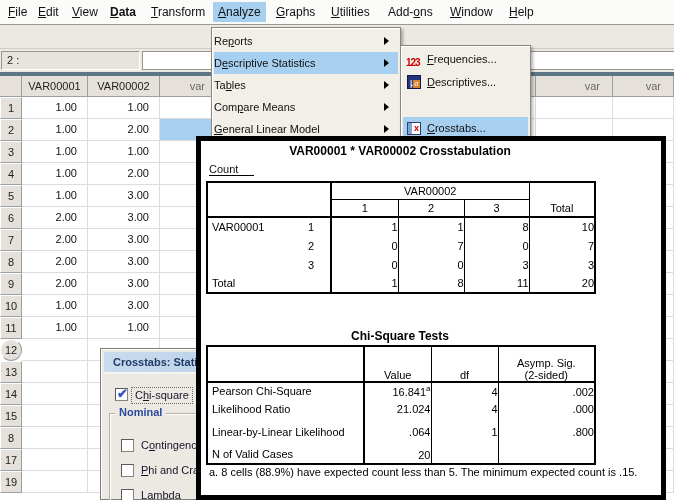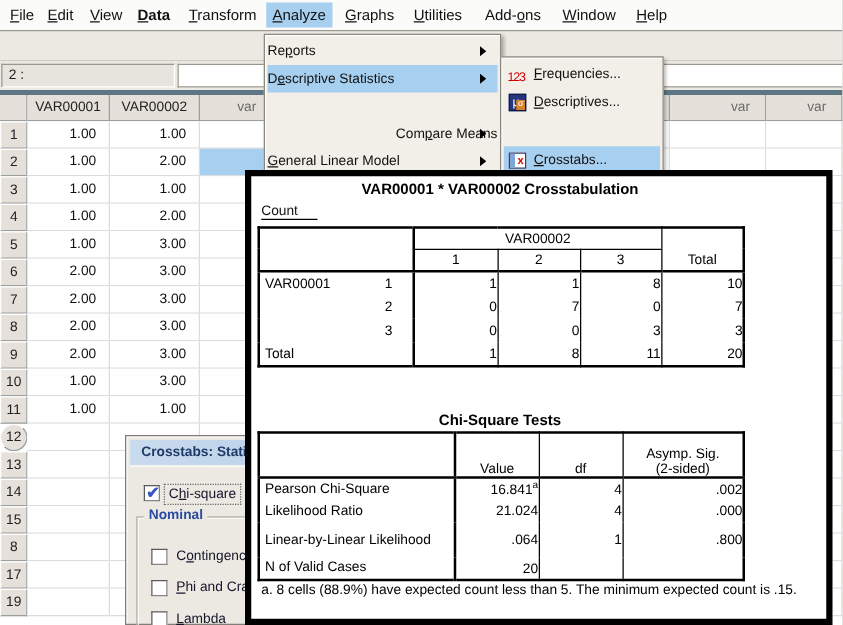--- a/index.html
+++ b/index.html
@@ -41,21 +41,21 @@
 
   
   .panel { position:absolute; background:#f2efe8; border:1px solid #8a8880; box-shadow:inset 1px 1px 0 #fff, 2px 2px 3px rgba(0,0,0,.3); z-index:3; }
   .dd { left:211px; top:27px; width:190px; height:114px; }
   .sub { left:400px; top:45px; width:131px; height:96px; }
   .dditem { position:absolute; left:2px; right:2px; height:22px; font-size:11px; line-height:22px; white-space:nowrap; color:#111; }
   .dditem.hl, .subitem.hl { background:#a7d0f0; }
   .arrow { position:absolute; right:9px; top:7px; width:0; height:0; border-left:5px solid #000; border-top:4px solid transparent; border-bottom:4px solid transparent; }
   .subitem { position:absolute; left:2px; right:2px; height:23px; font-size:11px; line-height:23px; padding-left:24px; white-space:nowrap; color:#111; }
   .sicon { position:absolute; left:3px; top:3px; width:17px; height:17px; }
-  .ic123 { color:#cc0000; font-weight:normal; font-size:10px; line-height:17px; letter-spacing:-1px; }
+  .ic123 { color:#cc0000; font-weight:bold; font-size:10px; line-height:17px; letter-spacing:-1px; }
   .icmu { position:absolute; left:1px; top:1px; width:14px; height:14px; background:#23367d; border:1px solid #101a44; color:#fff; font-size:10px; line-height:13px; text-align:left; padding-left:2px; }
   .icmu i { position:absolute; right:0; bottom:0; width:7px; height:8px; background:#d9822b; color:#fff; font-style:normal; font-size:7px; line-height:8px; text-align:center; }
   .icmag { position:absolute; left:1px; top:2px; width:9px; height:9px; border:2px solid #2e8b3a; border-radius:50%; background:#cfe8cf; }
   .icmagh { position:absolute; left:9px; top:10px; width:7px; height:3px; background:#2e8b3a; transform:rotate(38deg); border-radius:2px; }
   .icxt { position:absolute; left:1px; top:2px; width:14px; height:13px; background:#fff; border:1px solid #3a3a66; }
   .icxt b { position:absolute; left:0; top:0; width:4px; height:11px; background:#7da7d9; }
   .icxt span { position:absolute; right:1px; top:0px; color:#d40000; font-weight:bold; font-size:9px; line-height:11px; }
 
   
   .outwin { position:absolute; left:196px; top:136px; width:470px; height:364px; background:#fff; border:5px solid #000; z-index:4; }
@@ -311,21 +311,22 @@
         <div class="cbx" style="left: 20px; top: 115px;"></div>
         <div class="cblabel" style="left: 40px; top: 114px;"><u>P</u>hi and Cramer's V</div>
         <div class="cbx" style="left: 20px; top: 140px;"></div>
         <div class="cblabel" style="left: 40px; top: 139px;"><u>L</u>ambda</div>
       </div>
   </div>
 
   <div class="panel dd" id="dropdown">
       <div class="dditem" style="top: 2px;">Re<u>p</u>orts<div class="arrow"></div></div>
       <div class="dditem hl" style="top: 24px;">D<u>e</u>scriptive Statistics<div class="arrow"></div></div>
-      <div class="dditem" style="top: 68px; text-align: right;">Com<u>p</u>are Means<div class="arrow"></div></div>
+      <div class="dditem" style="top: 46px;">Ta<u>b</u>les<div class="arrow"></div></div>
+      <div class="dditem" style="top: 68px;">Com<u>p</u>are Means<div class="arrow"></div></div>
       <div class="dditem" style="top: 90px;"><u>G</u>eneral Linear Model<div class="arrow"></div></div>
     </div>
 
   <div class="panel sub" id="submenu">
       <div class="subitem" style="top: 2px;"><u>F</u>requencies...<div class="sicon"><span class="ic123">123</span></div></div>
       <div class="subitem" style="top: 25px;"><u>D</u>escriptives...<div class="sicon">
           <span class="icmu">μ<i>σ</i></span>
         </div></div>
       <div class="subitem hl" style="top: 71px;"><u>C</u>rosstabs...<div class="sicon">
           <span class="icxt">

